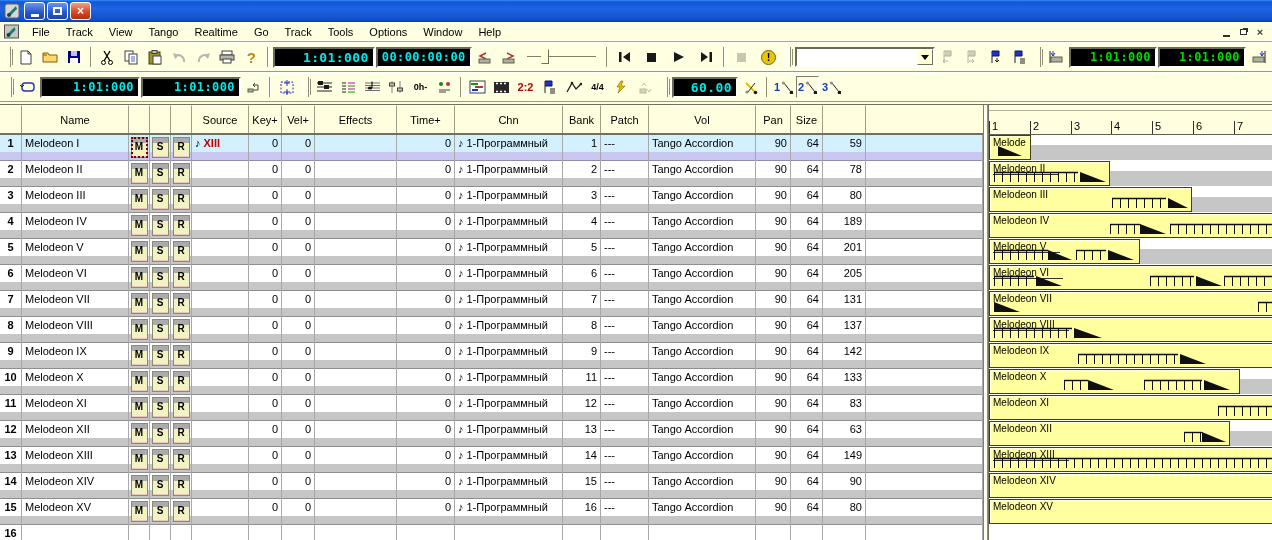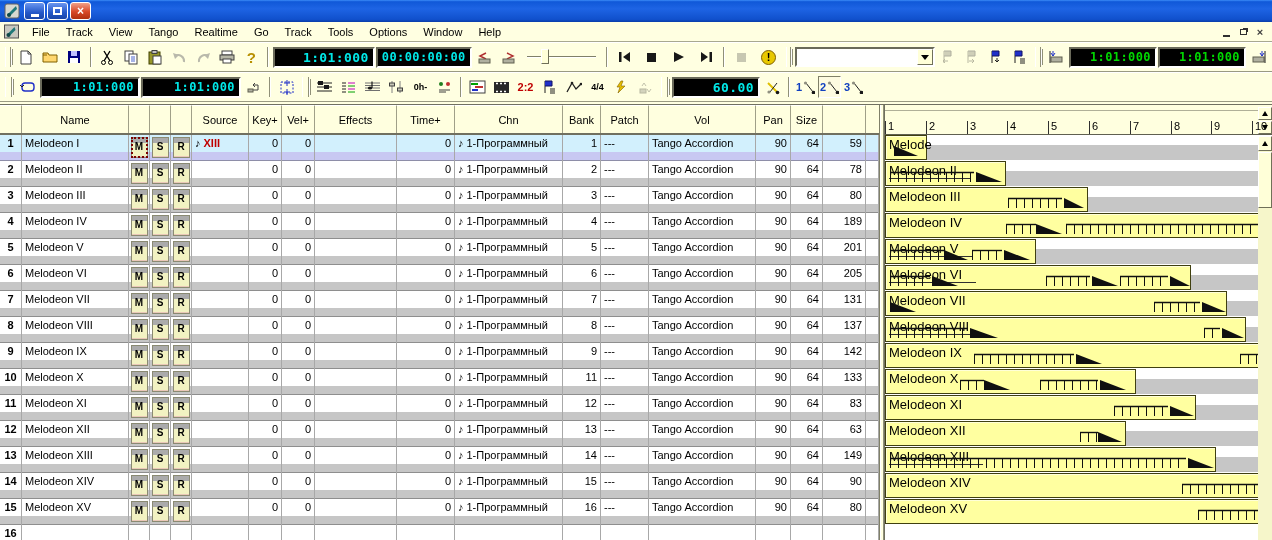--- a/index.html
+++ b/index.html
@@ -50,21 +50,21 @@
   .arr-d { width:0; height:0; border-left:4px solid transparent; border-right:4px solid transparent; border-top:5px solid #000; }
   .arr-u { width:0; height:0; border-left:4px solid transparent; border-right:4px solid transparent; border-bottom:5px solid #000; }
   .qmark { font-size:15px; font-weight:bold; color:#b89000; }
   .redtxt { color:#c00000; font-weight:bold; font-size:11px; font-family:"Liberation Sans",sans-serif; }
   .tinytxt { font-size:9px; font-weight:bold; }
   .ratio-digit { color:#1040c0; font-weight:bold; font-size:11px; margin-right:1px; }
 
   
   .main { position:absolute; top:104px; left:0; width:1272px; height:436px; display:flex; background:#ffffe1; border-top:1px solid #707060; }
   
-  .ttable { width:880px; flex:0 0 auto; background:#15803d; border-right:1px solid #808068; overflow:hidden; }
+  .ttable { width:984px; flex:0 0 auto; background:#15803d; border-right:1px solid #808068; overflow:hidden; }
   .trow, .thead { display:grid; grid-template-columns:22px 107px 21px 21px 21px 57px 33px 33px 82px 58px 108px 38px 48px 107px 35px 32px 43px minmax(0,1fr); }
   .thead { height:30px; background:#ffffdf; border-bottom:2px solid #707060; }
   .thead .hc { border-right:1px solid #a0a088; border-top:1px solid #fff; display:flex; align-items:center; justify-content:center; font-size:11px; }
   .trow { height:26px; background:linear-gradient(#ffffff 0 17px,#c6c6c6 17px 25px,#8e8e8e 25px 26px); }
   .trow.sel { background:linear-gradient(#d2f0fd 0 17px,#c8c8f2 17px 25px,#8e8ea8 25px 26px); }
   .trow.partial { height:16px; overflow:hidden; }
   .tc { border-right:1px solid #a8a8a8; padding:1px 3px 0 3px; white-space:nowrap; overflow:hidden; line-height:15px; }
   .tc.r { text-align:right; } .tc.num { font-weight:bold; text-align:center; }
   .msrcell { padding:0; display:flex; justify-content:center; }
   .msr { width:17px; height:21px; margin-top:2px; border:1px solid #8a8a72;
@@ -83,21 +83,21 @@
   .ruler .topstrip { height:6px; border-bottom:1px solid #b0b098; }
   .rtick { position:absolute; bottom:0; width:1px; height:13px; background:#303030; }
   .rnum { position:absolute; bottom:2px; font-size:11px; }
   .cornerbtns { position:absolute; right:0; top:2px; width:14px; }
   .cbn { width:14px; height:13px; background:#ffffd8; border:1px solid; border-color:#fff #707058 #707058 #fff; display:flex; align-items:center; justify-content:center; margin-bottom:1px; }
   .cbn .arr-u,.cbn .arr-d { border-left-width:3px; border-right-width:3px; }
   .laneswrap { position:relative; height:405px; background:#fff; }
   .lane { position:absolute; left:0; width:374px; height:26px; background:#fff; }
   .lane .band { position:absolute; left:0; right:0; top:10px; height:15px; background:#c6c6c6; }
   .clip { position:absolute; left:0; top:0; height:25px; background:#ffffa0; border:1px solid #404010; box-shadow:inset 1px 1px 0 #ffffd8; }
-  .cliplabel { position:absolute; left:3px; top:1px; font-size:13px; white-space:nowrap; }
+  .cliplabel { position:absolute; left:3px; top:1px; font-size:10px; white-space:nowrap; }
   .cliplabel.rule { border-bottom:1px solid #303030; padding-right:14px; }
   .fig { position:absolute; bottom:2px; }
   
   .vscroll { position:absolute; top:31px; right:0; bottom:0; width:14px; background:#f6f6ca; }
   .sbtn { width:14px; height:15px; background:#ffffd8; border:1px solid; border-color:#fff #707058 #707058 #fff; display:flex; align-items:center; justify-content:center; }
   .sthumb { width:14px; height:56px; margin-top:1px; background:#ffffd8; border:1px solid; border-color:#fff #707058 #707058 #fff; }
   svg { display:block; }
 </style>
 </head>
 <body>
@@ -411,21 +411,21 @@
           <path d="M7 1 L3 7 h3 L4 13 L11 6 H7 L9 1 Z" fill="#e8c000" stroke="#806000" stroke-width=".6"></path>
         </svg>
       </div>
     <div class="tbtn dis">
         <svg width="15" height="13" viewBox="0 0 15 13">
           <path d="M4 5 l2 -3 l2 3 M9 8 l2 3 l2 -3" stroke="#909080" fill="none"></path>
           <rect x="2" y="8" width="6" height="4" fill="#b0b0a0" stroke="#808070"></rect>
         </svg>
       </div>
     <div class="grip"></div>
-    <div class="lcd" style="width:88px">60.00</div>
+    <div class="lcd" style="width:66px">60.00</div>
     <div class="tbtn">
         <svg width="16" height="15" viewBox="0 0 16 15">
           <path d="M3 3 L12 12" stroke="#e0c000" stroke-width="2"></path>
           <path d="M5 12 L12 3" stroke="#202020"></path>
           <circle cx="4" cy="12" r="1.6" fill="#909080"></circle>
           <circle cx="12.5" cy="12.5" r="1.8" fill="#181818"></circle>
         </svg>
       </div>
     <div class="sep"></div>
     <div class="tbtn">

